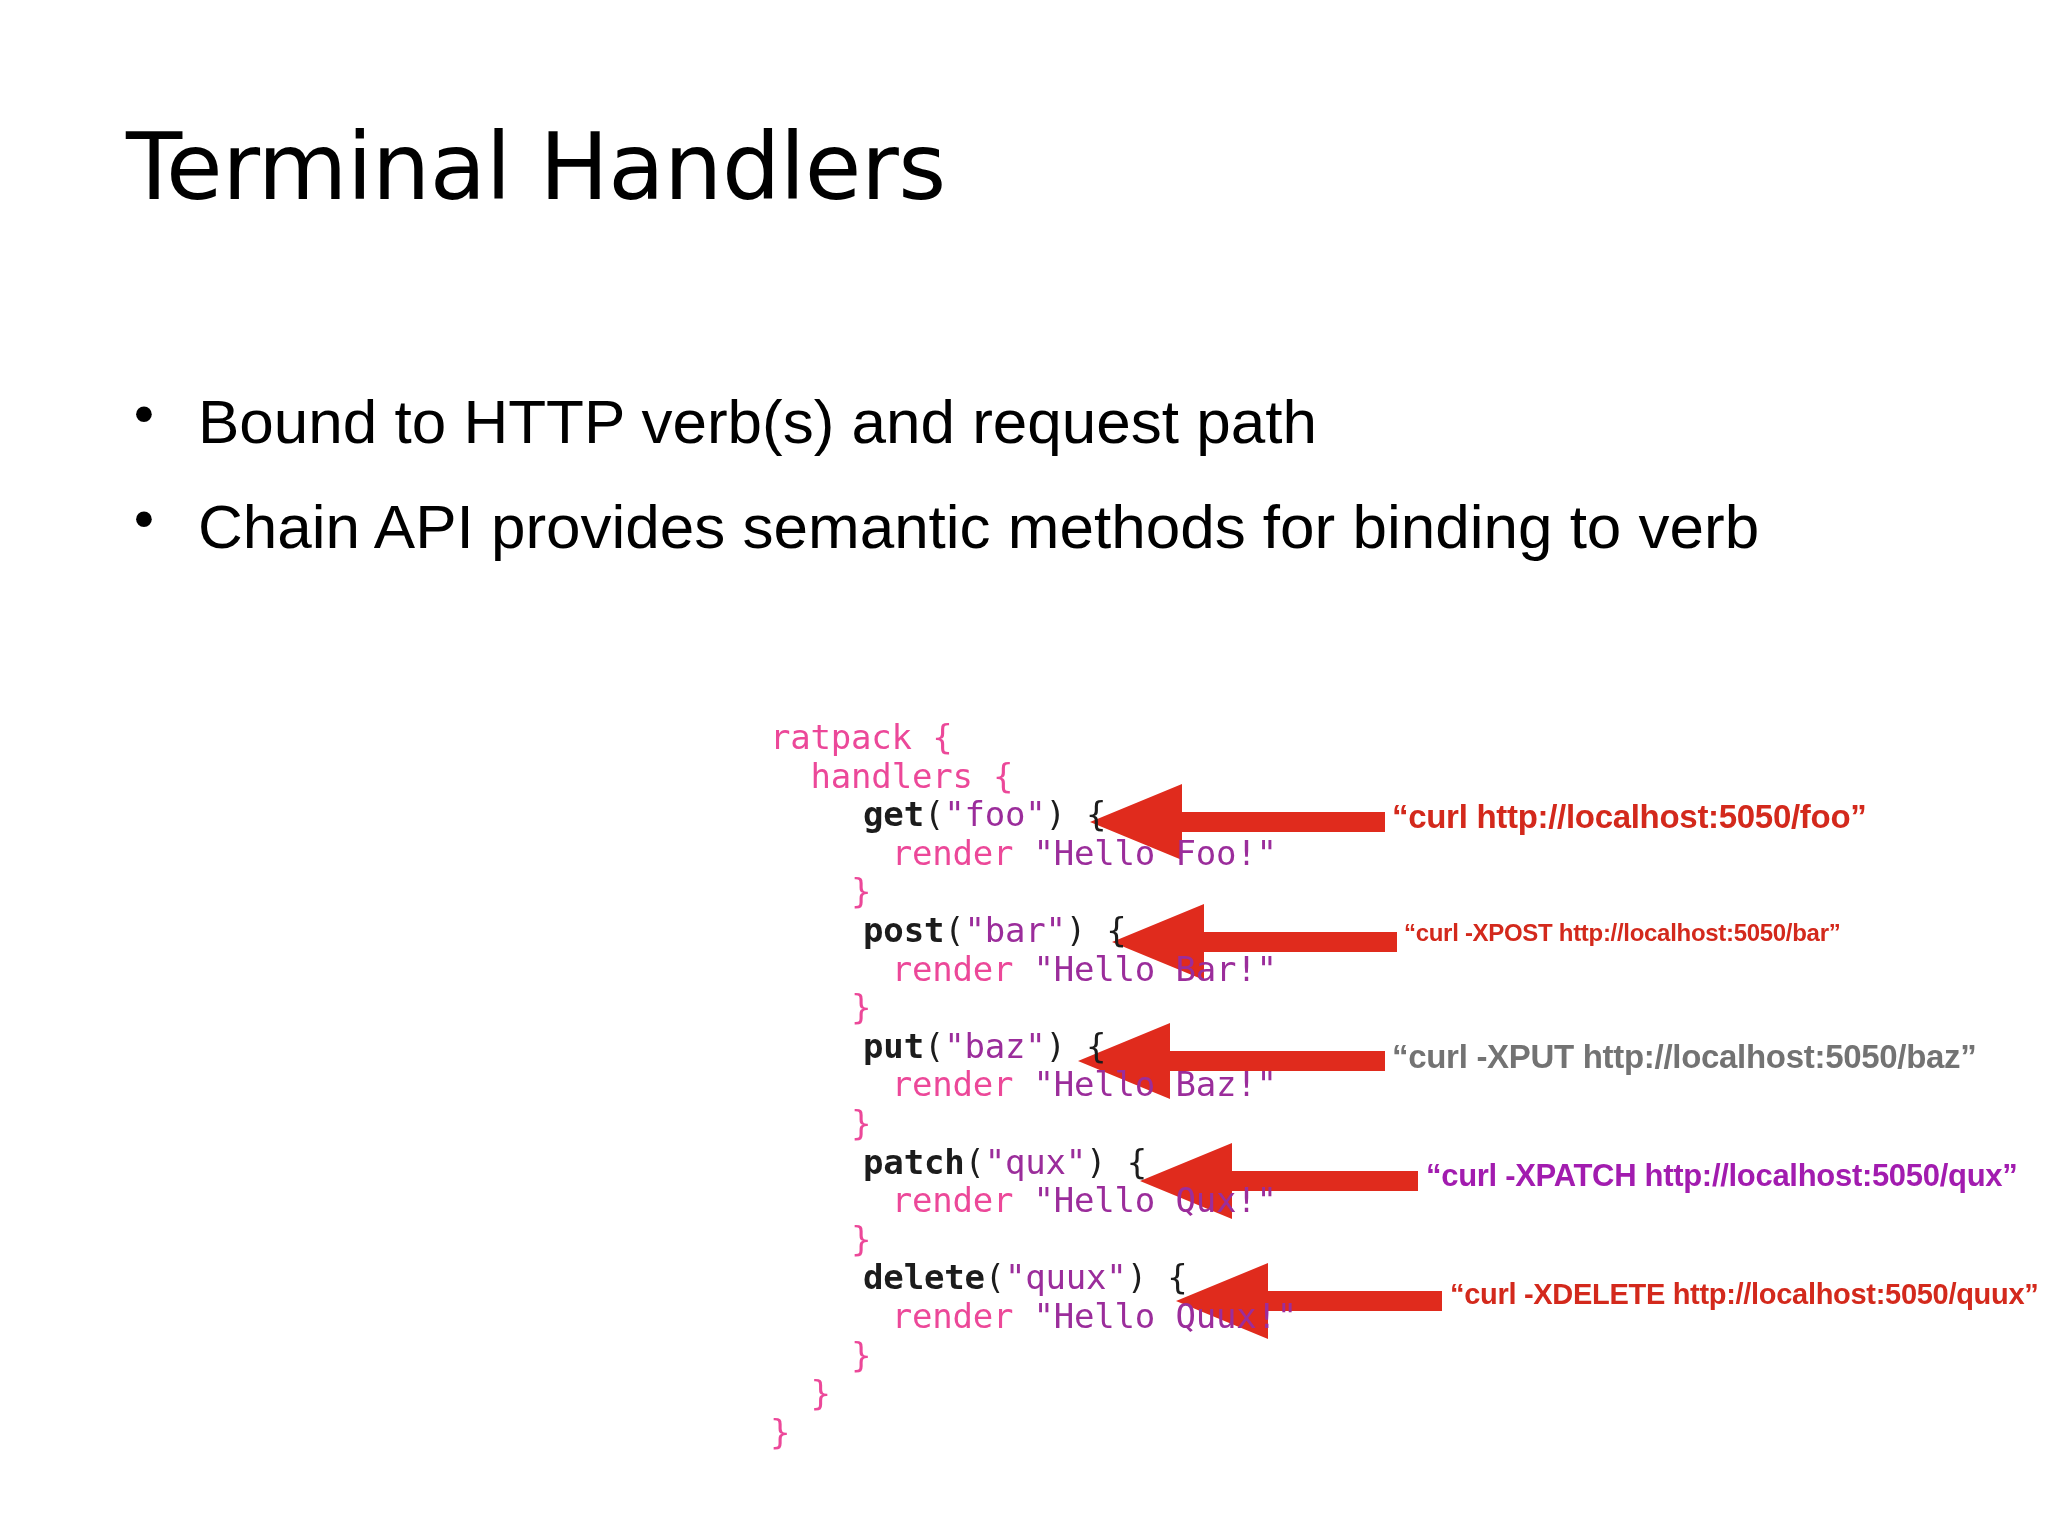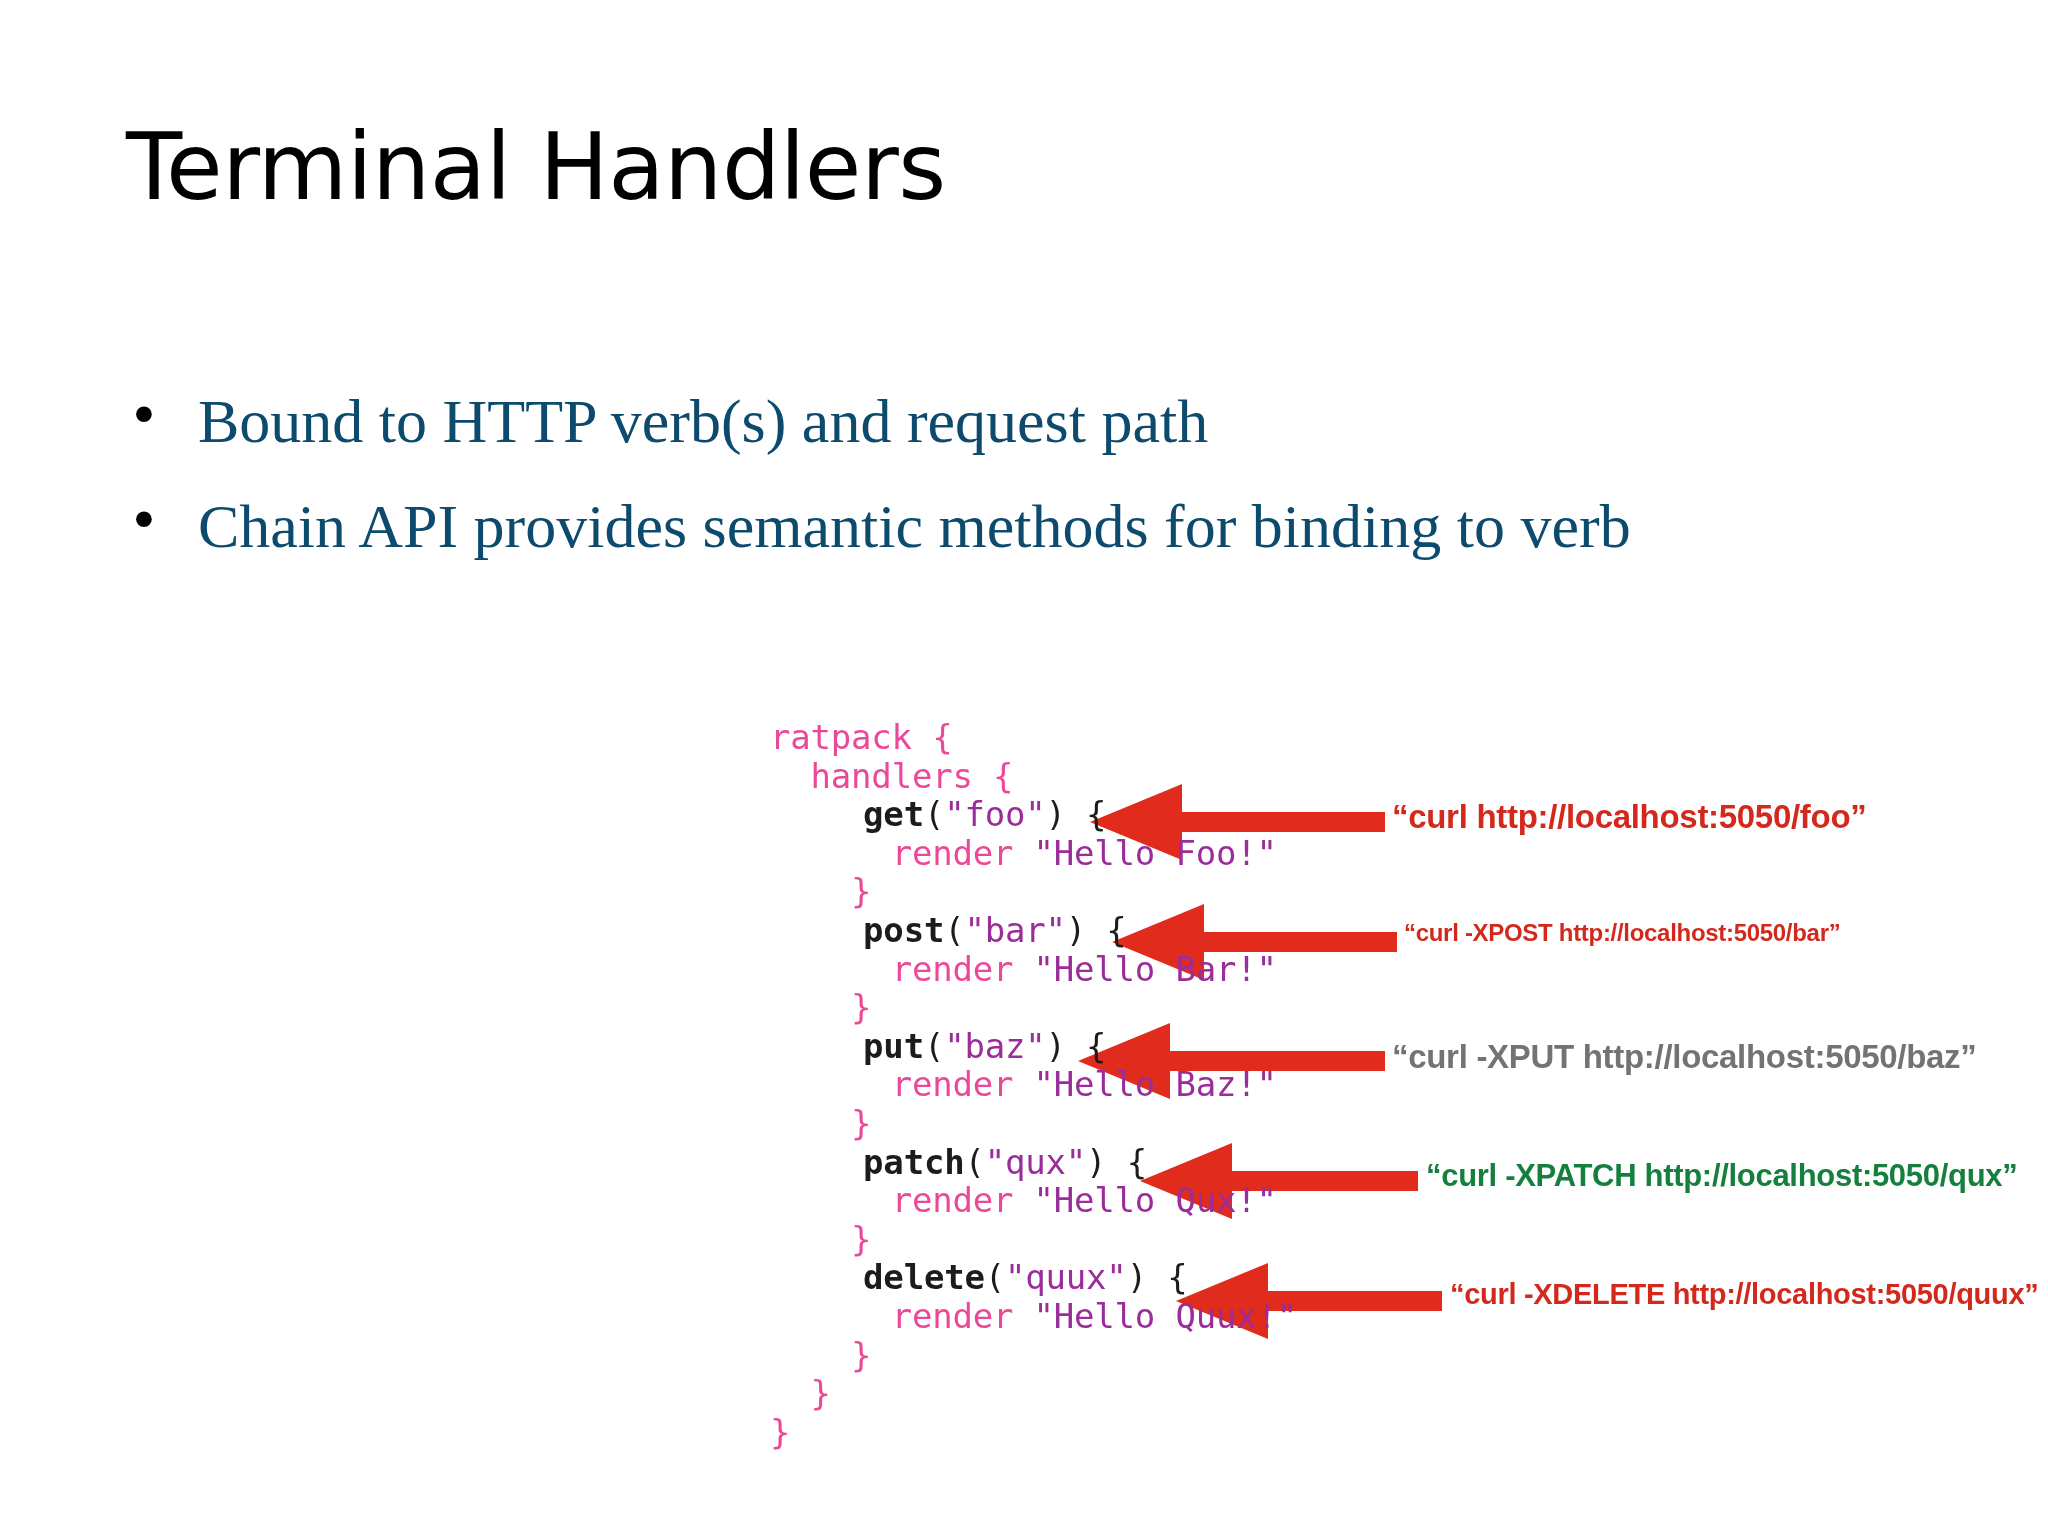--- a/index.html
+++ b/index.html
@@ -55,25 +55,25 @@
     font-family: "DejaVu Sans", sans-serif;
     font-size: 54px;
     line-height: 1.34;
     color: #000000;
     text-align: left;
     padding-left: 8px;
     box-sizing: border-box;
   }
   .bullet-text {
     flex: 1 1 auto;
-    font-family: Liberation Serif, serif;
+    font-family: Liberation Sans, sans-serif;
     font-size: 62px;
     font-weight: 400;
     line-height: 1.34;
-    color: #0c4a6e;
+    color: #000000;
     max-width: 1610px;
   }
 
   
   .code-block {
     position: absolute;
     left: 770px;
     top: 718px;
     font-family: "DejaVu Sans Mono", monospace;
     font-size: 34px;
@@ -153,17 +153,17 @@
         <svg viewBox="0 0 266 76" preserveAspectRatio="none">
           <path d="M0 38 L92 0 L92 28 L266 28 L266 48 L92 48 L92 76 Z" fill="#E02B1D"></path>
         </svg>
       </div>
     </div>
 
   <div id="annotation-layer">
       <div class="annotation" style="left: 1392px; top: 798px; font-size: 33px; color: rgb(211, 41, 28);">“curl http://localhost:5050/foo”</div>
       <div class="annotation" style="left: 1404px; top: 919px; font-size: 24px; color: rgb(211, 41, 28);">“curl -XPOST http://localhost:5050/bar”</div>
       <div class="annotation" style="left: 1392px; top: 1038px; font-size: 33px; color: #737373;">“curl -XPUT http://localhost:5050/baz”</div>
-      <div class="annotation" style="left: 1426px; top: 1158px; font-size: 31px; color: #15803d;">“curl -XPATCH http://localhost:5050/qux”</div>
+      <div class="annotation" style="left: 1426px; top: 1158px; font-size: 31px; color: #a21caf;">“curl -XPATCH http://localhost:5050/qux”</div>
       <div class="annotation" style="left: 1450px; top: 1278px; font-size: 29px; color: rgb(211, 41, 28);">“curl -XDELETE http://localhost:5050/quux”</div>
     </div>
 
 </div>
 
 </body></html>

